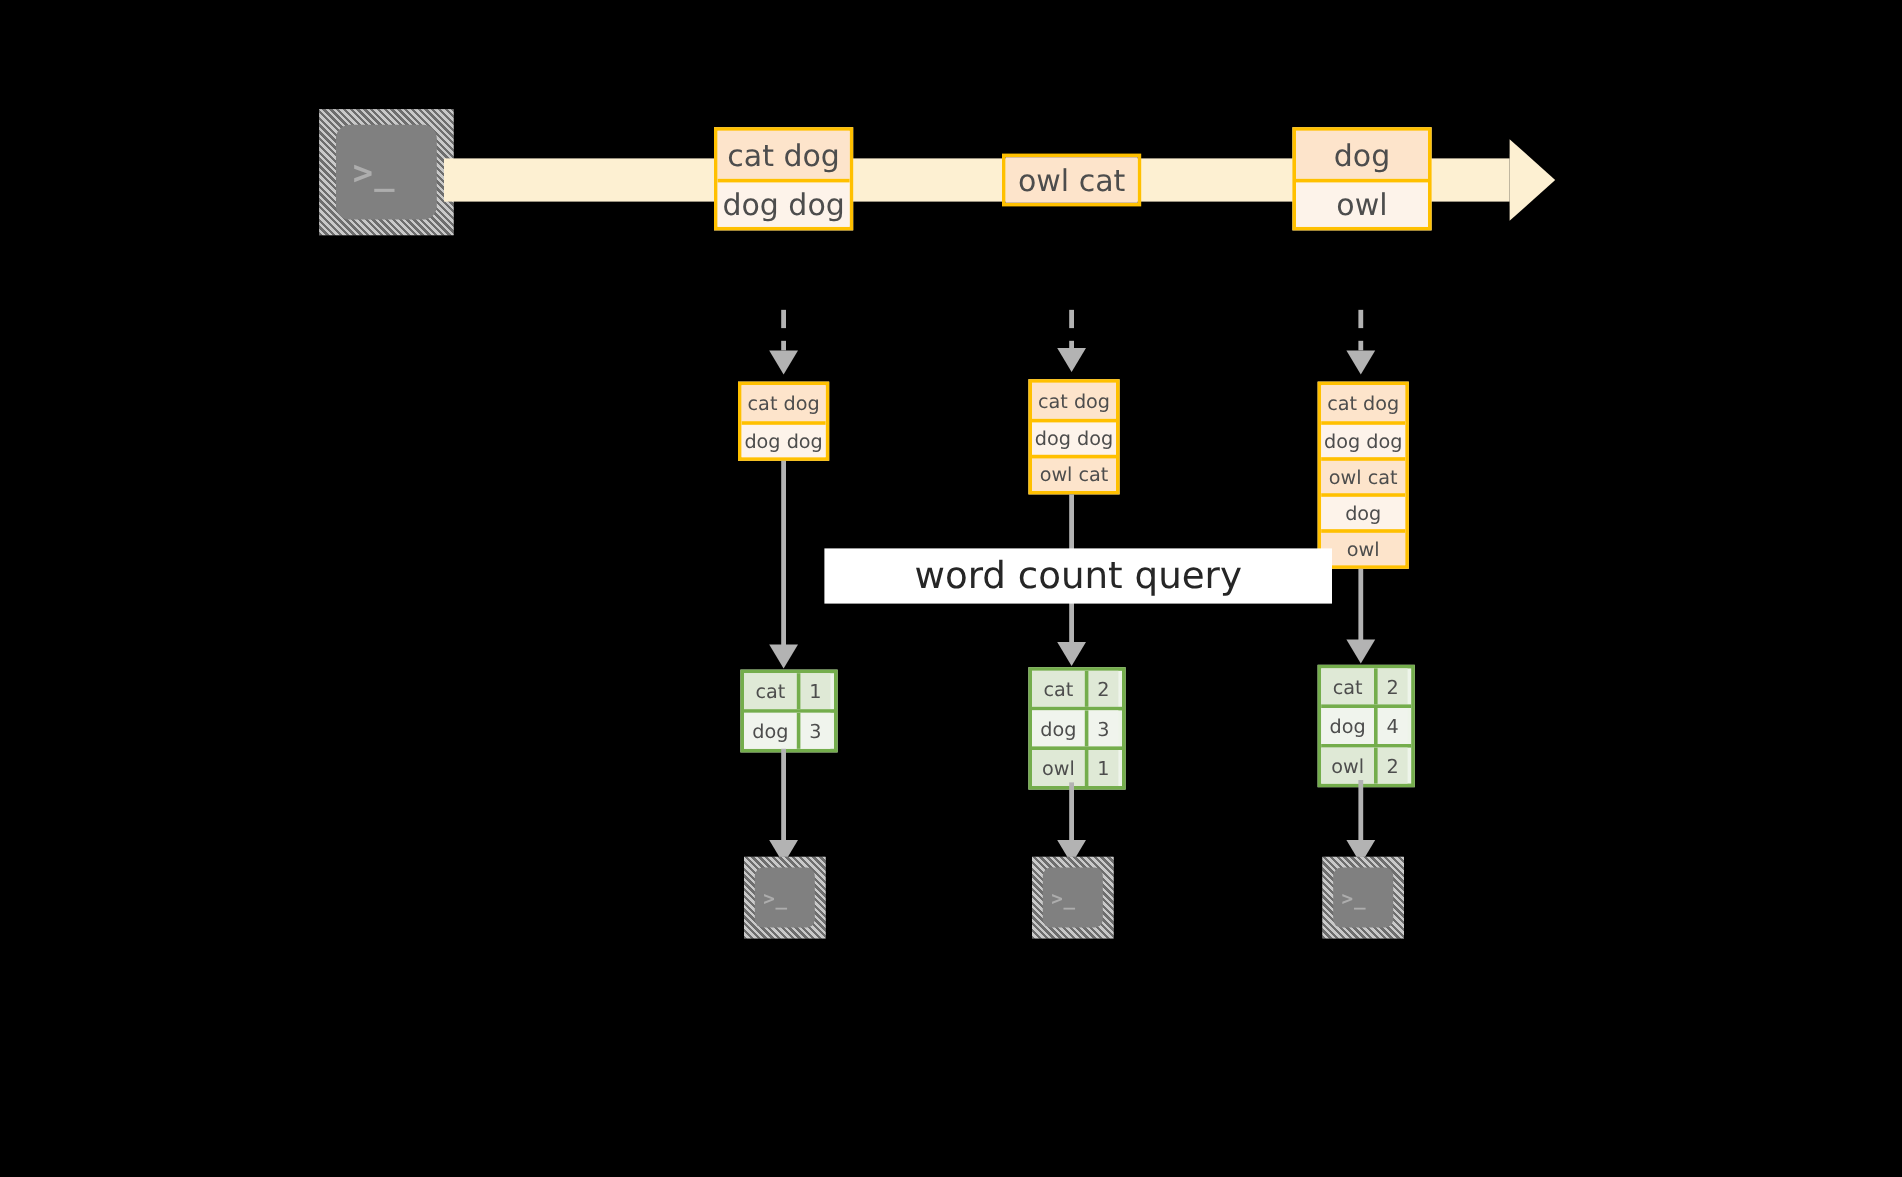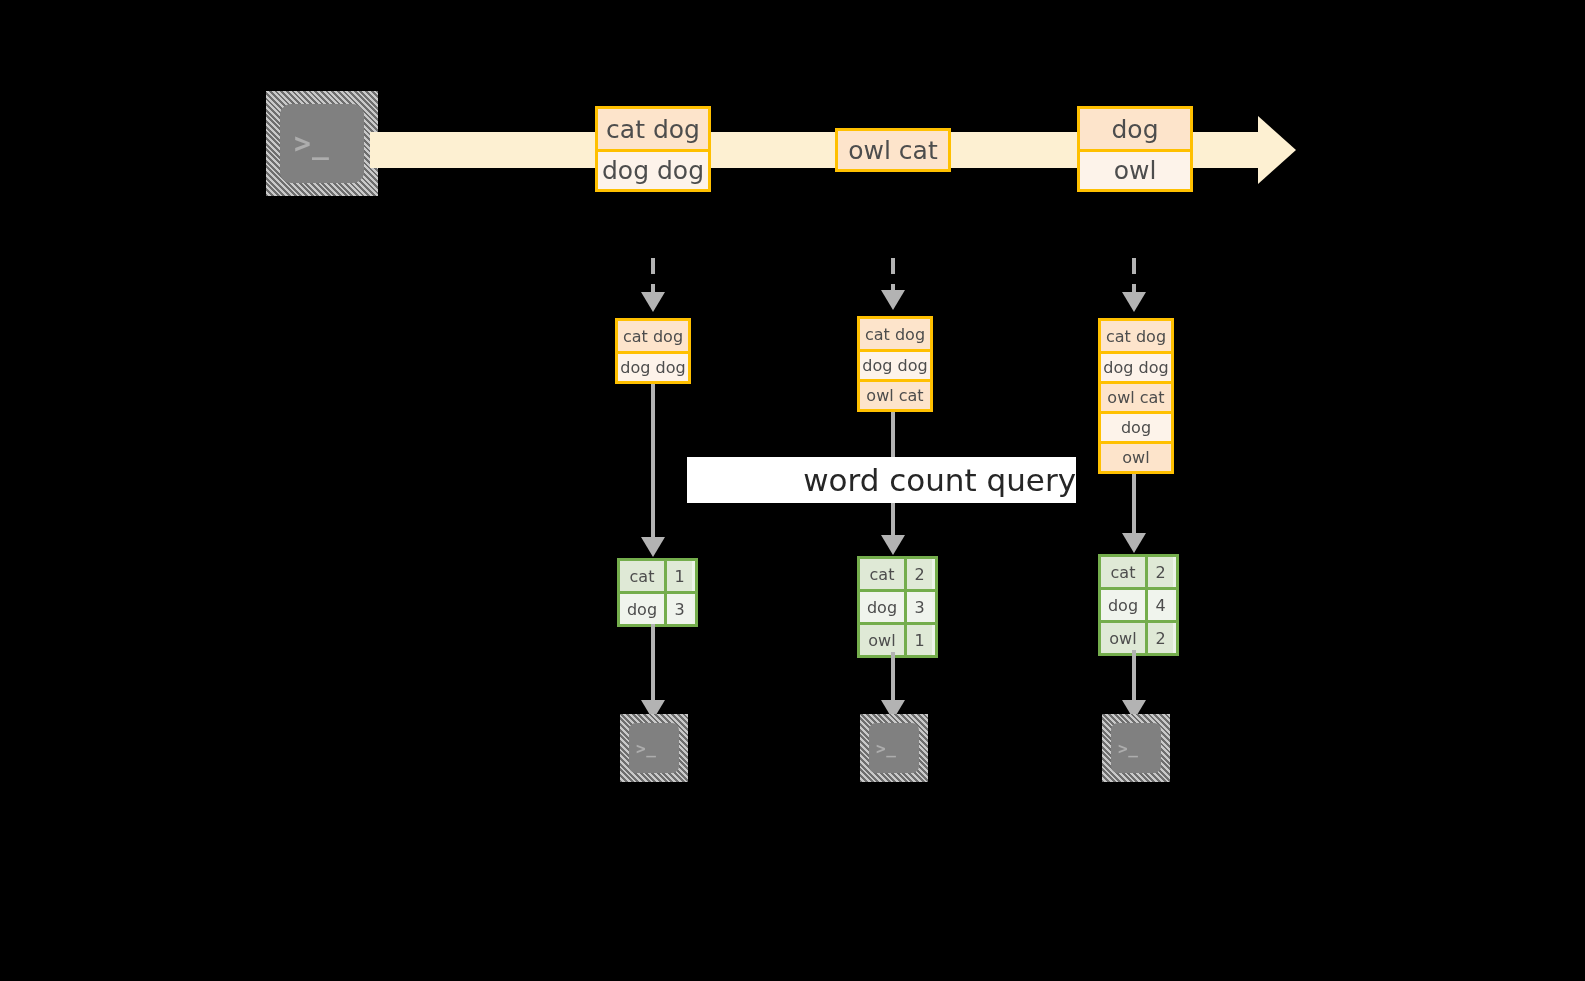--- a/index.html
+++ b/index.html
@@ -283,17 +283,17 @@
   <div class="vhead" style="left:1122px; top:700px;"></div>
 
   <div class="terminal" style="left:1102px; top:714px; width:68px; height:68px;">
     <div class="hatch"></div>
     <div class="face" style="left:9px; top:9px; right:9px; bottom:9px;"></div>
     <div class="glyphs" style="font-size:16px; padding-left:16px;">
       <span>&gt;_</span>
     </div>
   </div>
 
-  <div class="query-label" style="left:687px; top:457px; width:389px; height:46px;justify-content:flex-end;">
+  <div class="query-label" style="left:687px; top:457px; width:423px; height:46px;">
     <span>word count query</span>
   </div>
 
 </div>
 
 </body></html>

